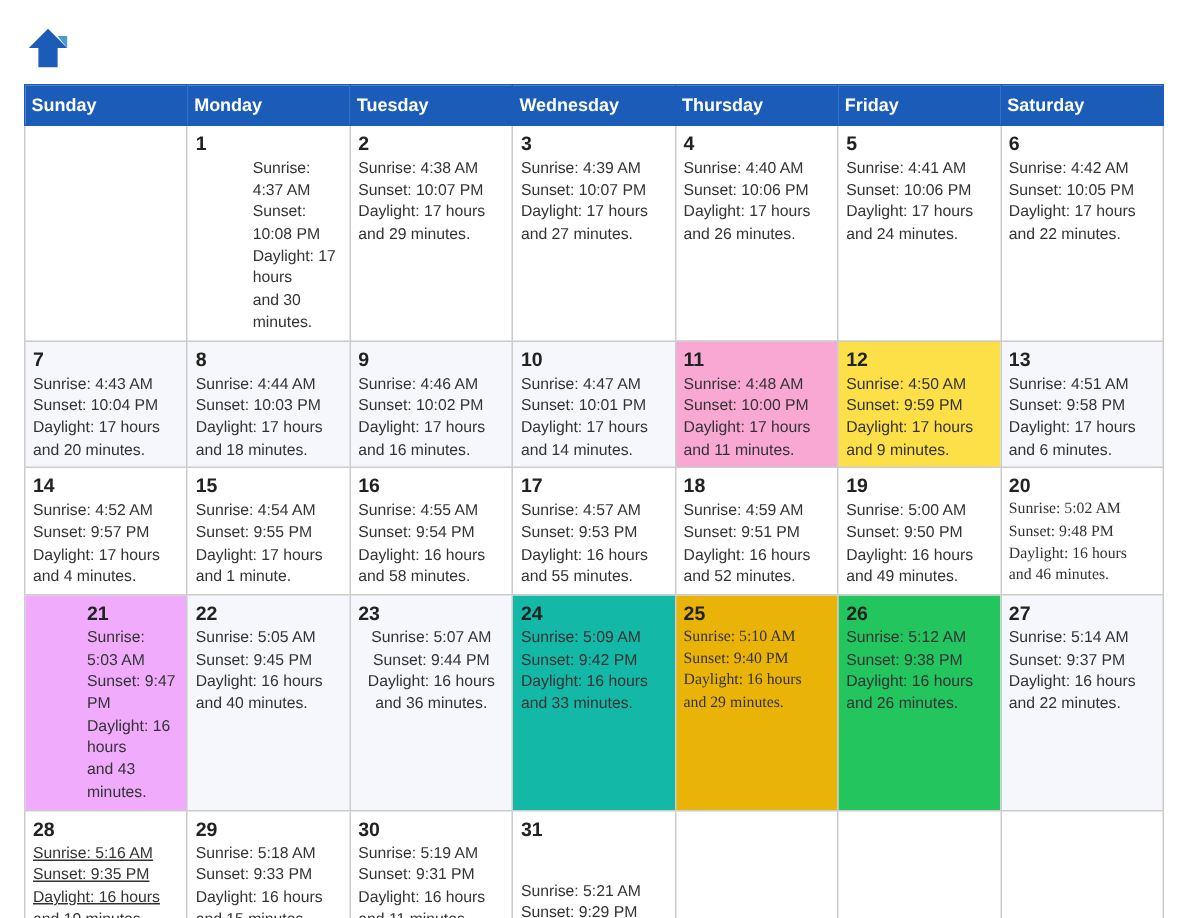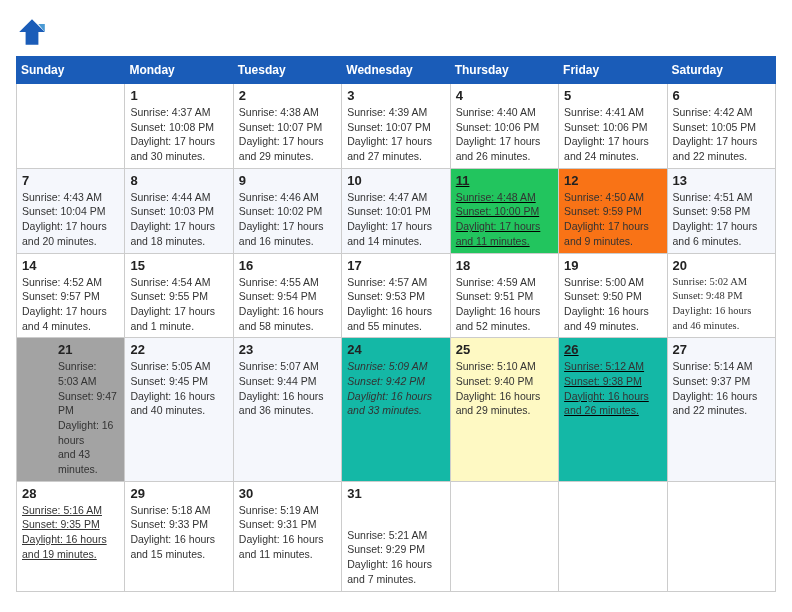--- a/index.html
+++ b/index.html
@@ -117,21 +117,21 @@
         <th>Thursday</th>
         <th>Friday</th>
         <th>Saturday</th>
       </tr>
   </thead>
   <tbody id="calendar-body">
   <tr>
         <td class="empty-cell"></td>
         <td>
           <div class="day-number">1</div>
-          <div class="day-info" style="white-space: pre-line;">Sunrise: 4:37 AM
+          <div class="day-info" style="white-space: pre-line; margin-left: 38px;">Sunrise: 4:37 AM
 Sunset: 10:08 PM
 Daylight: 17 hours
 and 30 minutes.</div>
         </td>
         <td>
           <div class="day-number">2</div>
           <div class="day-info" style="white-space: pre-line;">Sunrise: 4:38 AM
 Sunset: 10:07 PM
 Daylight: 17 hours
 and 29 minutes.</div>
@@ -187,28 +187,28 @@
 Daylight: 17 hours
 and 16 minutes.</div>
         </td>
         <td style="background: rgb(245, 247, 252);">
           <div class="day-number">10</div>
           <div class="day-info" style="white-space: pre-line;">Sunrise: 4:47 AM
 Sunset: 10:01 PM
 Daylight: 17 hours
 and 14 minutes.</div>
         </td>
-        <td style="background: #22c55e; text-decoration: underline;">
+        <td style="background: #f9a8d4;">
           <div class="day-number">11</div>
           <div class="day-info" style="white-space: pre-line;">Sunrise: 4:48 AM
 Sunset: 10:00 PM
 Daylight: 17 hours
 and 11 minutes.</div>
         </td>
-        <td style="background: #f97316;">
+        <td style="background: #fde047;">
           <div class="day-number">12</div>
           <div class="day-info" style="white-space: pre-line;">Sunrise: 4:50 AM
 Sunset: 9:59 PM
 Daylight: 17 hours
 and 9 minutes.</div>
         </td>
         <td style="background: rgb(245, 247, 252);">
           <div class="day-number">13</div>
           <div class="day-info" style="white-space: pre-line;">Sunrise: 4:51 AM
 Sunset: 9:58 PM
@@ -261,56 +261,56 @@
         </td>
         <td>
           <div class="day-number">20</div>
           <div class="day-info" style="white-space: pre-line; font-family: Liberation Serif, serif;">Sunrise: 5:02 AM
 Sunset: 9:48 PM
 Daylight: 16 hours
 and 46 minutes.</div>
         </td>
       </tr>
       <tr>
-        <td style="background: #a3a3a3; padding-left: 41px;">
+        <td style="background: #f0abfc; padding-left: 41px;">
           <div class="day-number">21</div>
           <div class="day-info" style="white-space: pre-line;">Sunrise: 5:03 AM
 Sunset: 9:47 PM
 Daylight: 16 hours
 and 43 minutes.</div>
         </td>
         <td style="background: rgb(245, 247, 252);">
           <div class="day-number">22</div>
           <div class="day-info" style="white-space: pre-line;">Sunrise: 5:05 AM
 Sunset: 9:45 PM
 Daylight: 16 hours
 and 40 minutes.</div>
         </td>
         <td style="background: rgb(245, 247, 252);">
           <div class="day-number">23</div>
-          <div class="day-info" style="white-space: pre-line;">Sunrise: 5:07 AM
+          <div class="day-info" style="white-space: pre-line; text-align: center;">Sunrise: 5:07 AM
 Sunset: 9:44 PM
 Daylight: 16 hours
 and 36 minutes.</div>
         </td>
         <td style="background: #14b8a6;">
           <div class="day-number">24</div>
-          <div class="day-info" style="white-space: pre-line; font-style: italic;">Sunrise: 5:09 AM
+          <div class="day-info" style="white-space: pre-line;">Sunrise: 5:09 AM
 Sunset: 9:42 PM
 Daylight: 16 hours
 and 33 minutes.</div>
         </td>
-        <td style="background: #fef9c3;">
+        <td style="background: #eab308;">
           <div class="day-number">25</div>
-          <div class="day-info" style="white-space: pre-line;">Sunrise: 5:10 AM
+          <div class="day-info" style="white-space: pre-line; font-family: Liberation Serif, serif;">Sunrise: 5:10 AM
 Sunset: 9:40 PM
 Daylight: 16 hours
 and 29 minutes.</div>
         </td>
-        <td style="background: #14b8a6; text-decoration: underline;">
+        <td style="background: #22c55e;">
           <div class="day-number">26</div>
           <div class="day-info" style="white-space: pre-line;">Sunrise: 5:12 AM
 Sunset: 9:38 PM
 Daylight: 16 hours
 and 26 minutes.</div>
         </td>
         <td style="background: rgb(245, 247, 252);">
           <div class="day-number">27</div>
           <div class="day-info" style="white-space: pre-line;">Sunrise: 5:14 AM
 Sunset: 9:37 PM

